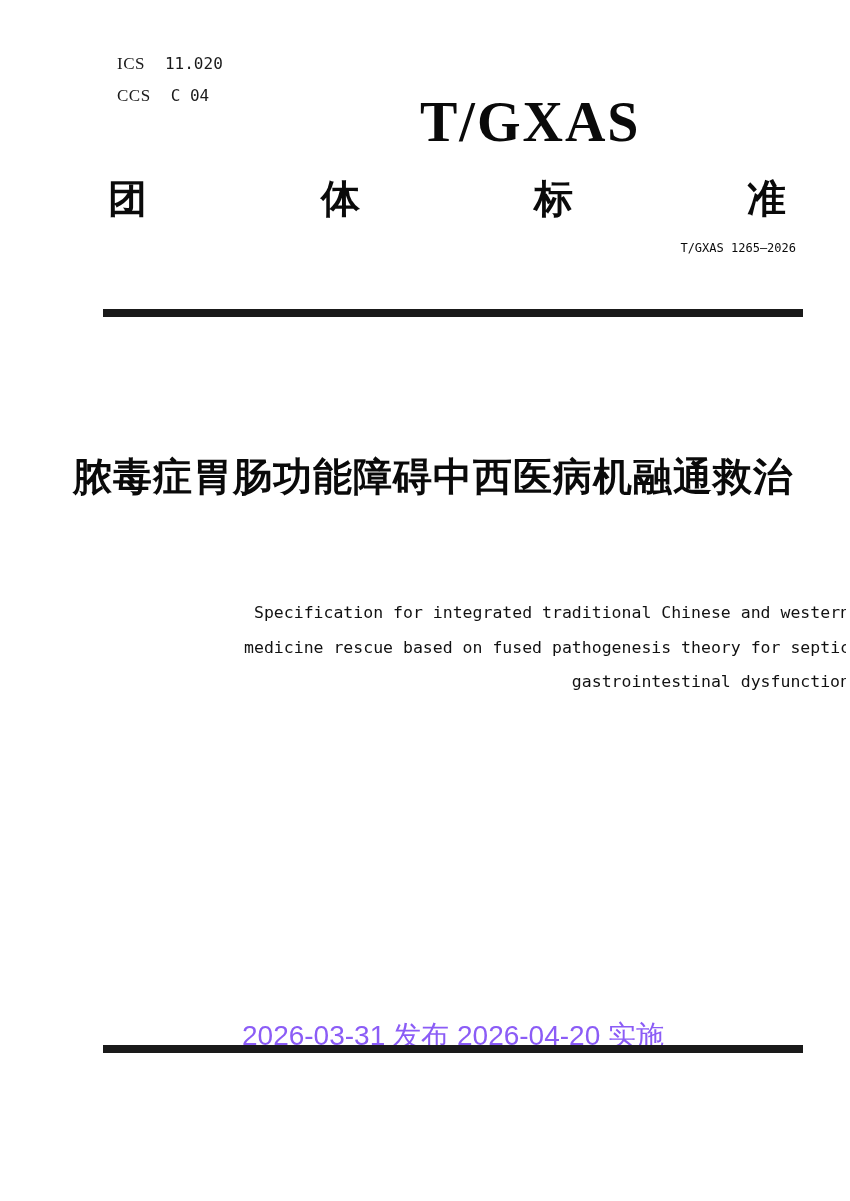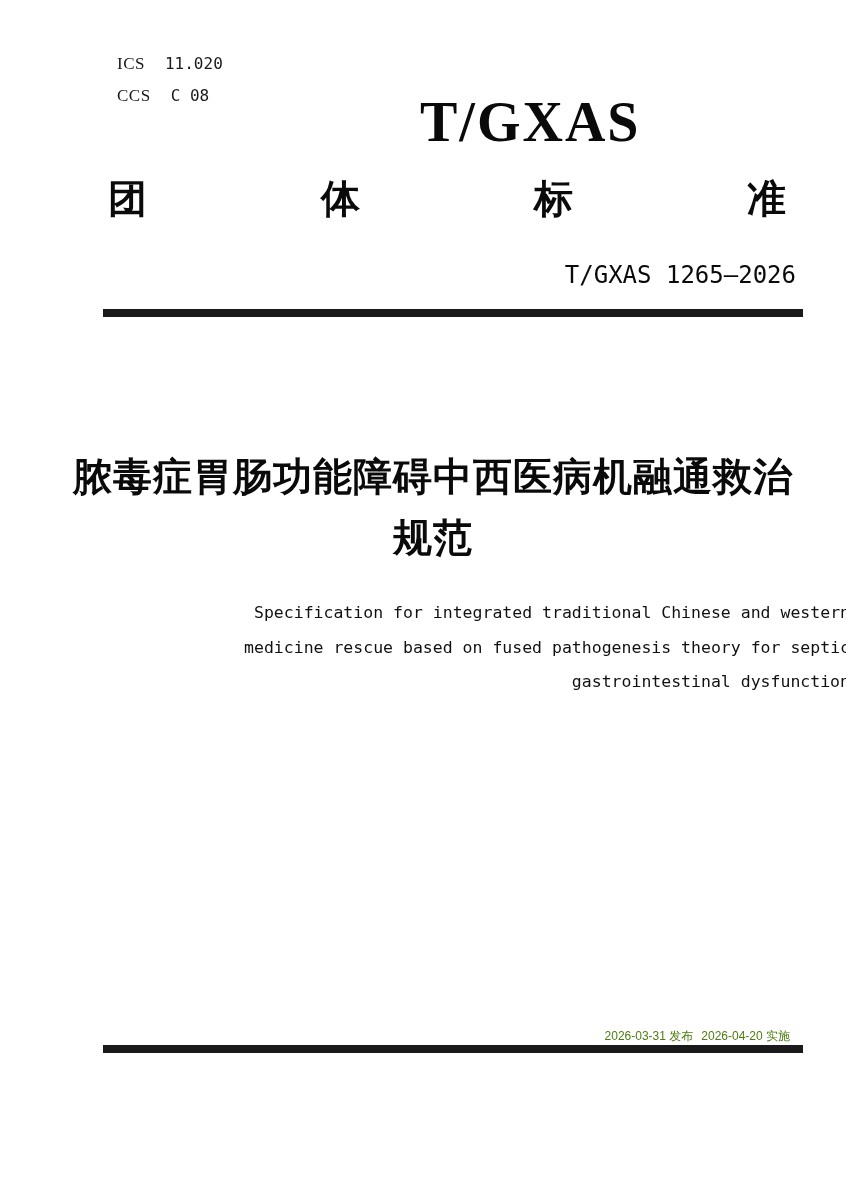--- a/index.html
+++ b/index.html
@@ -61,25 +61,24 @@
     font-weight: 600;
     line-height: 46px;
     color: #0a0a0a;
   }
   
   .std-number {
     position: absolute;
     right: 58px;
     top: 229px;
     font-family: "DejaVu Sans Mono", monospace;
-    font-size: 24px;
+    font-size: 12px;
     font-weight: 500;
     color: #0a0a0a;
     white-space: nowrap;
-    margin-top: 20px;
   }
   .rule {
     position: absolute;
     left: 95px;
     right: 55px;
     height: 2px;
     background: #1a1a1a;
   }
   .rule-top { top: 301px; }
   .rule-bottom { top: 1037px; }
@@ -109,25 +108,25 @@
     font-weight: 500;
     color: #111111;
   }
   
   .dates {
     position: absolute;
     left: 100px;
     right: 60px;
     top: 1006px;
     display: flex;
-    justify-content: flex-end;
-    font-size: 12px;
+    justify-content: center;
+    font-size: 28px;
     font-weight: 500;
     line-height: 28px;
-    color: #4d7c0f;
+    color: #8b5cf6;
     white-space: nowrap;
   }
   
   .publisher {
     position: absolute;
     left: 0;
     right: 0;
     top: 1092px;
     text-align: center;
     font-size: 23px;
@@ -141,40 +140,39 @@
 </head>
 <body>
 
 <div class="page">
 
   <div class="codes">
     <div class="row">
       <span class="lbl">ICS</span><span class="val">11.020</span>
     </div>
     <div class="row">
-      <span class="lbl">CCS</span><span class="val">C 08</span>
+      <span class="lbl">CCS</span><span class="val">C 04</span>
     </div>
   </div>
 
   <div class="logo">T/GXAS</div>
 
   <div class="std-type">
     <span class="std-type-char">团</span>
     <span class="std-type-char">体</span>
     <span class="std-type-char">标</span>
     <span class="std-type-char">准</span>
   </div>
 
   <div class="std-number">T/GXAS 1265—2026</div>
 
   <div class="rule rule-top"></div>
 
   <div class="doc-title">
     <div>脓毒症胃肠功能障碍中西医病机融通救治</div>
-    <div>规范</div>
   </div>
 
   <div class="en-title">
     <div>Specification for integrated traditional Chinese and western</div>
     <div>medicine rescue based on fused pathogenesis theory for septic</div>
     <div>gastrointestinal dysfunction</div>
   </div>
 
   <div class="dates">
     <span>2026-03-31 发布</span>

